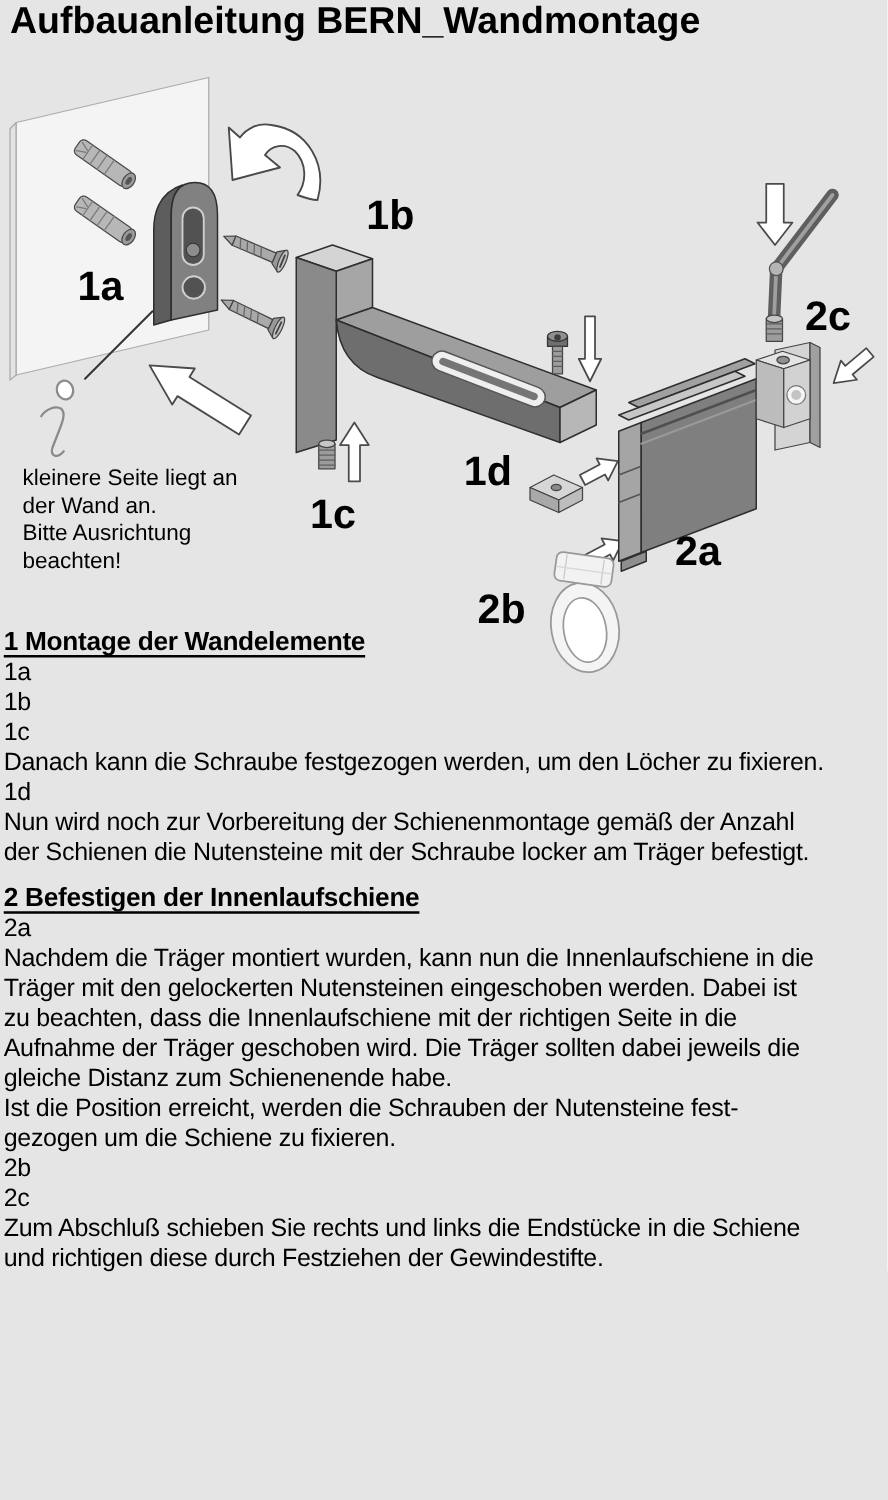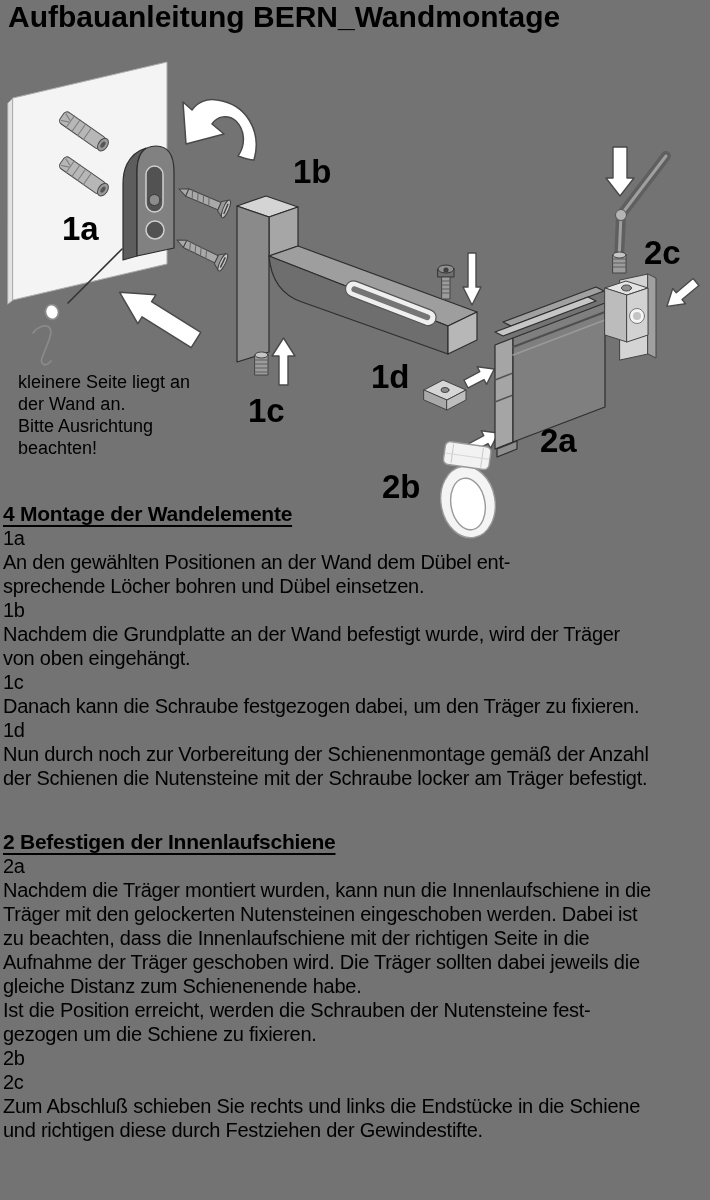--- a/index.html
+++ b/index.html
@@ -1,29 +1,29 @@
 <!DOCTYPE html>
 <html><head>
 <meta charset="utf-8">
 <style>
   html,body { margin:0; padding:0; background:#ffffff; }
   .page { position:relative; width:710px; height:1200px; overflow:hidden;
-          background:#737373; color:#000;
+          background:#e5e5e5; color:#000;
           font-family:"Liberation Sans", sans-serif; }
   .title { position:absolute; left:8px; top:0px; margin:0;
            font-size:30px; font-weight:700; line-height:34px; letter-spacing:0; }
   .diagram { position:absolute; left:0; top:50px; }
   .note { position:absolute; left:18px; top:371px; width:220px;
           font-size:18px; line-height:22px; white-space:pre-line; }
   .textblock { position:absolute; left:3px; top:502px; width:708px;
                font-size:20px; line-height:24px; letter-spacing:-0.25px; }
   .sec-heading { font-size:21px; font-weight:700; line-height:24px;
                  text-decoration:underline; text-decoration-thickness:2px;
                  text-underline-offset:4px; }
-  .sec-2 { margin-top:40px;text-decoration:underline; }
+  .sec-2 { margin-top:13px;text-decoration:underline; }
   .step-label { line-height:24px; }
   .step-text { white-space:pre-line; }
   svg text.callout { font-family:"Liberation Sans", sans-serif;
                      font-size:33px; font-weight:700; fill:#000; }
 </style>
 </head>
 <body>
 
 <div class="page">
 
@@ -214,31 +214,27 @@
     <text class="callout" x="644" y="214">2c</text>
   </svg>
 
   <div class="note">kleinere Seite liegt an
 der Wand an.
 Bitte Ausrichtung
 beachten!</div>
 
   <div class="textblock">
 
-    <div class="sec-heading">4 Montage der Wandelemente</div>
+    <div class="sec-heading">1 Montage der Wandelemente</div>
     <div class="step-label">1a</div>
-    <div class="step-text">An den gewählten Positionen an der Wand dem Dübel ent-
-sprechende Löcher bohren und Dübel einsetzen.</div>
     <div class="step-label">1b</div>
-    <div class="step-text">Nachdem die Grundplatte an der Wand befestigt wurde, wird der Träger
-von oben eingehängt.</div>
     <div class="step-label">1c</div>
-    <div class="step-text">Danach kann die Schraube festgezogen dabei, um den Träger zu fixieren.</div>
+    <div class="step-text">Danach kann die Schraube festgezogen werden, um den Löcher zu fixieren.</div>
     <div class="step-label">1d</div>
-    <div class="step-text">Nun durch noch zur Vorbereitung der Schienenmontage gemäß der Anzahl
+    <div class="step-text">Nun wird noch zur Vorbereitung der Schienenmontage gemäß der Anzahl
 der Schienen die Nutensteine mit der Schraube locker am Träger befestigt.</div>
 
     <div class="sec-heading sec-2">2 Befestigen der Innenlaufschiene</div>
     <div class="step-label">2a</div>
     <div class="step-text">Nachdem die Träger montiert wurden, kann nun die Innenlaufschiene in die
 Träger mit den gelockerten Nutensteinen eingeschoben werden. Dabei ist
 zu beachten, dass die Innenlaufschiene mit der richtigen Seite in die
 Aufnahme der Träger geschoben wird. Die Träger sollten dabei jeweils die
 gleiche Distanz zum Schienenende habe.
 Ist die Position erreicht, werden die Schrauben der Nutensteine fest-

